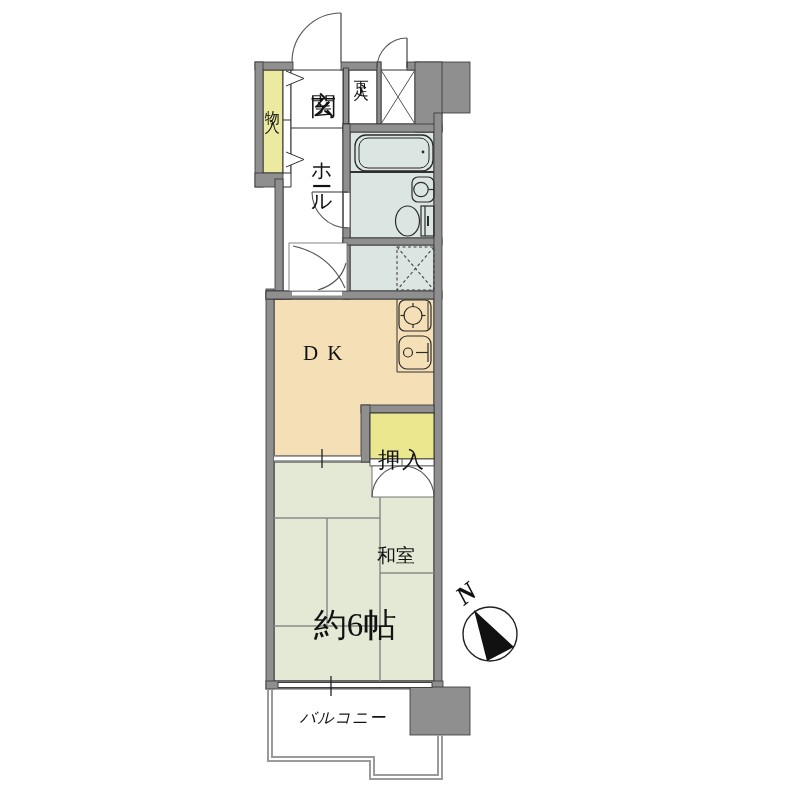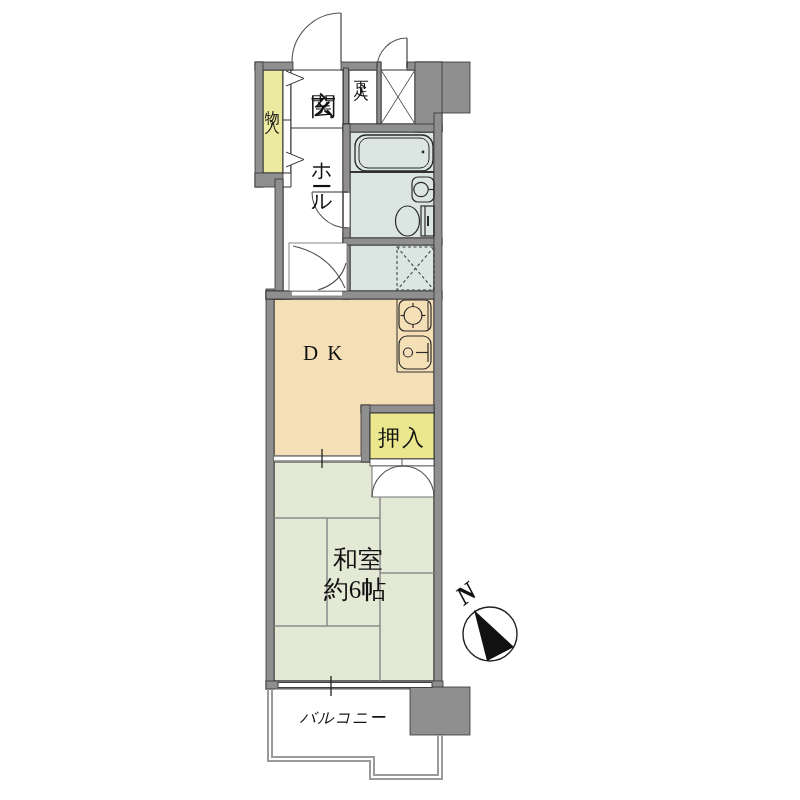--- a/index.html
+++ b/index.html
@@ -13,23 +13,23 @@
     font-family:"Liberation Serif","DejaVu Serif",serif;
     white-space:nowrap;
   }
   .vert{writing-mode:vertical-rl;text-orientation:upright;}
   .center{text-align:center;}
   .lbl-genkan {left:310px;top:71px; font-size:25px;letter-spacing:4px;}
   .lbl-shoe   {left:353px;top:69px; font-size:15px;letter-spacing:2px;}
   .lbl-mono   {left:264px;top:99px; font-size:15px;letter-spacing:7px;}
   .lbl-hall   {left:310px;top:147px;font-size:21px;letter-spacing:4px;}
   .lbl-dk     {left:303px;top:342px;font-size:21px;letter-spacing:9px;}
-  .lbl-oshi   {left:371px;top:426px;width:62px;font-size:22px;letter-spacing:2px;}
-  .lbl-washitsu{left:327px;top:546px;width:62px;font-size:25px;}
-  .lbl-wsize  {left:311px;top:576px;width:88px;font-size:25px;}
+  .lbl-oshi   {left:371px;top:448px;width:62px;font-size:22px;letter-spacing:2px;}
+  .lbl-washitsu{left:327px;top:546px;width:62px;font-size:19px;padding-left:38px;}
+  .lbl-wsize  {left:311px;top:608px;width:88px;font-size:33px;}
   .lbl-balcony{left:293px;top:709px;width:100px;font-size:16px;letter-spacing:1px;font-style:italic;}
   .lbl-north  {left:457px;top:580px;font-size:26px;font-weight:700;font-style:italic;
                transform:rotate(-38deg);}
 </style>
 </head>
 <body>
 
 <div id="stage">
 
 <svg id="plan-svg" width="800" height="800" viewBox="0 0 800 800">

